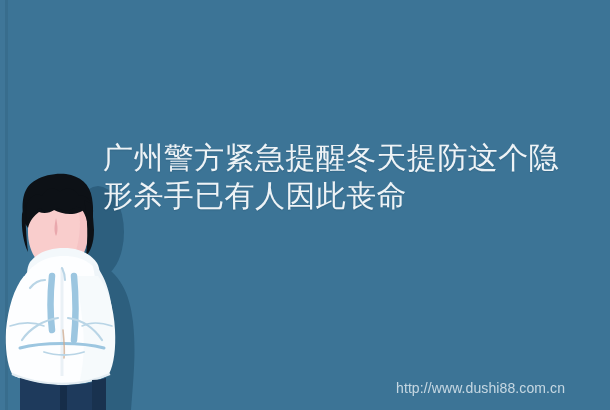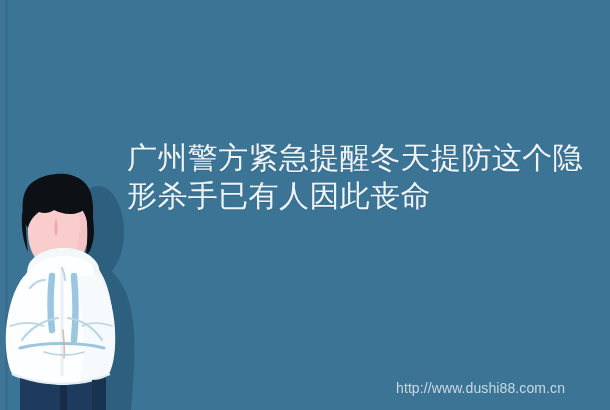--- a/index.html
+++ b/index.html
@@ -50,21 +50,20 @@
     left: 103px;
     top: 139px;
     width: 480px;
     color: #eef3f6;
     font-size: 30px;
     line-height: 38px;
     letter-spacing: 0.4px;
     font-weight: 300;
     white-space: pre-line;
     text-shadow: 0 1px 1px rgba(14, 50, 74, 0.18);
-    margin-left: 24px;
   }
 
   
   .figure-layer {
     position: absolute;
     left: 0;
     top: 0;
     width: 610px;
     height: 410px;
     pointer-events: none;

